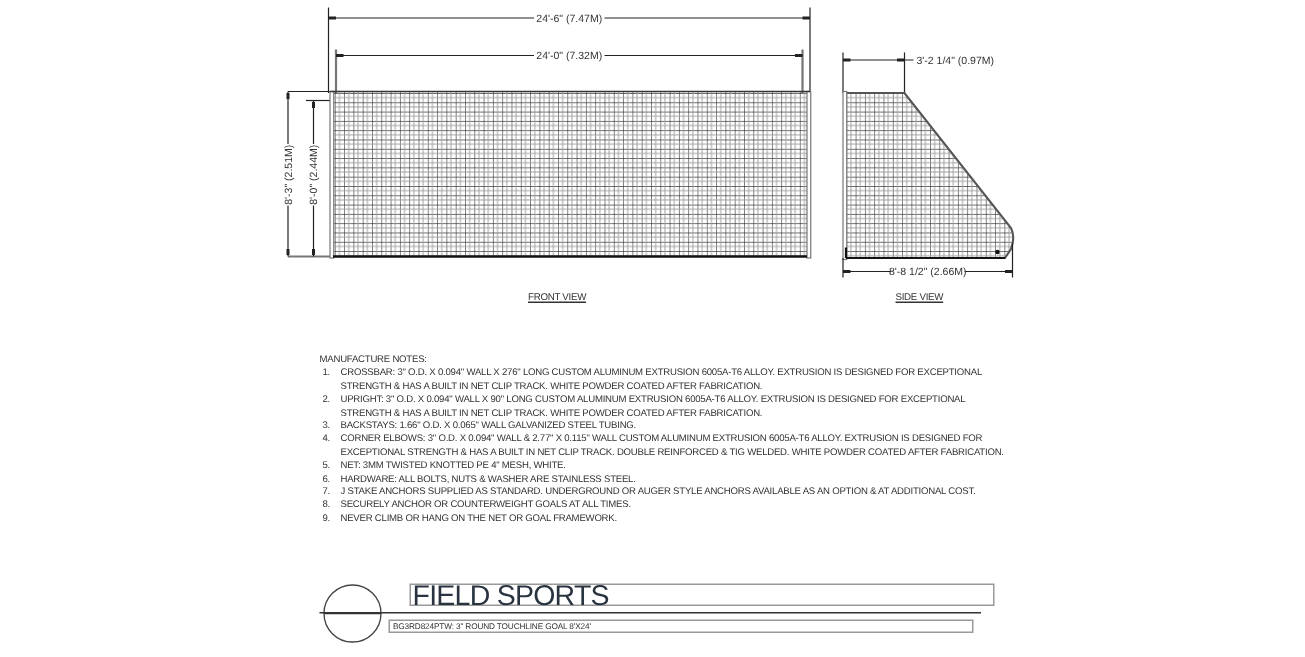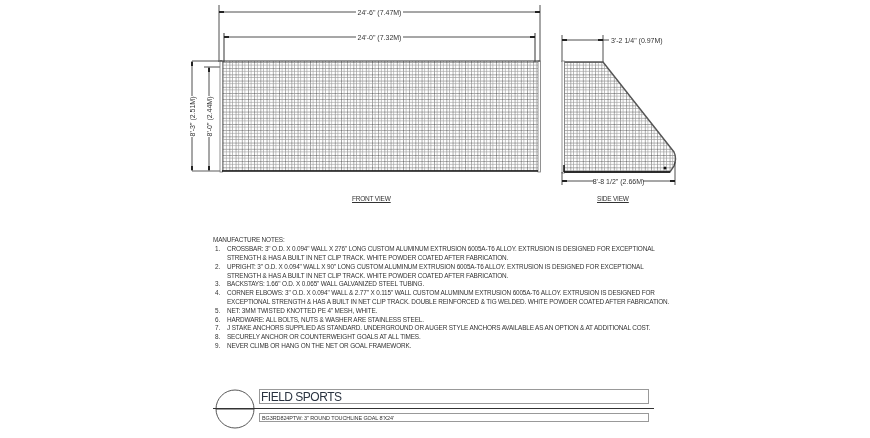--- a/index.html
+++ b/index.html
@@ -5,21 +5,21 @@
     html, body { margin: 0; padding: 0; background: #ffffff; }
     body { width: 870px; height: 438px; position: relative; overflow: hidden; font-family: "Liberation Sans", sans-serif; color: #222; }
     #drawing { position: absolute; left: 0; top: 0; width: 870px; height: 438px; }
     .dimtxt { font-family: "Liberation Sans", sans-serif; font-size: 7px; fill: #333; }
     .viewlbl { position: absolute; font-size: 6.5px; text-decoration: underline; color: #333; letter-spacing: -0.2px; }
     #notes { position: absolute; left: 213px; top: 236px; width: 460px; font-size: 6.4px; line-height: 8.8px; color: #333; letter-spacing: -0.15px; }
     #notes .hdr { margin-bottom: 0.5px; }
     #notes .item { display: flex; }
     #notes .num { width: 12px; flex: none; padding-left: 2px; }
     #notes .txt { flex: 1; }
-    #title-box { position: absolute; left: 259px; top: 389px; width: 390px; height: 15px; border: 1px solid #999; box-sizing: border-box; font-size: 12px; line-height: 15px; color: #2a3340; padding-left: 1px; letter-spacing: -0.5px; }
+    #title-box { position: absolute; left: 273px; top: 389px; width: 390px; height: 15px; border: 1px solid #999; box-sizing: border-box; font-size: 19px; line-height: 15px; color: #2a3340; padding-left: 1px; letter-spacing: -0.5px; }
     #title-rule { position: absolute; left: 213px; top: 408px; width: 441px; height: 0; border-top: 1.2px solid #333; }
     #subtitle-box { position: absolute; left: 259px; top: 413px; width: 390px; height: 9px; border: 1px solid #999; box-sizing: border-box; font-size: 5.5px; line-height: 8px; color: #333; padding-left: 2px; letter-spacing: -0.1px; }
   </style>
 </head>
 <body>
 
 <svg id="drawing" width="870" height="438" viewBox="0 0 870 438" xmlns="http://www.w3.org/2000/svg">
   <defs>
     <pattern id="mesh" x="0" y="0" width="6.2" height="6.2" patternUnits="userSpaceOnUse">
       <path d="M 6.2 0 L 0 0 0 6.2" fill="none" stroke="#333" stroke-width="0.8"></path>

